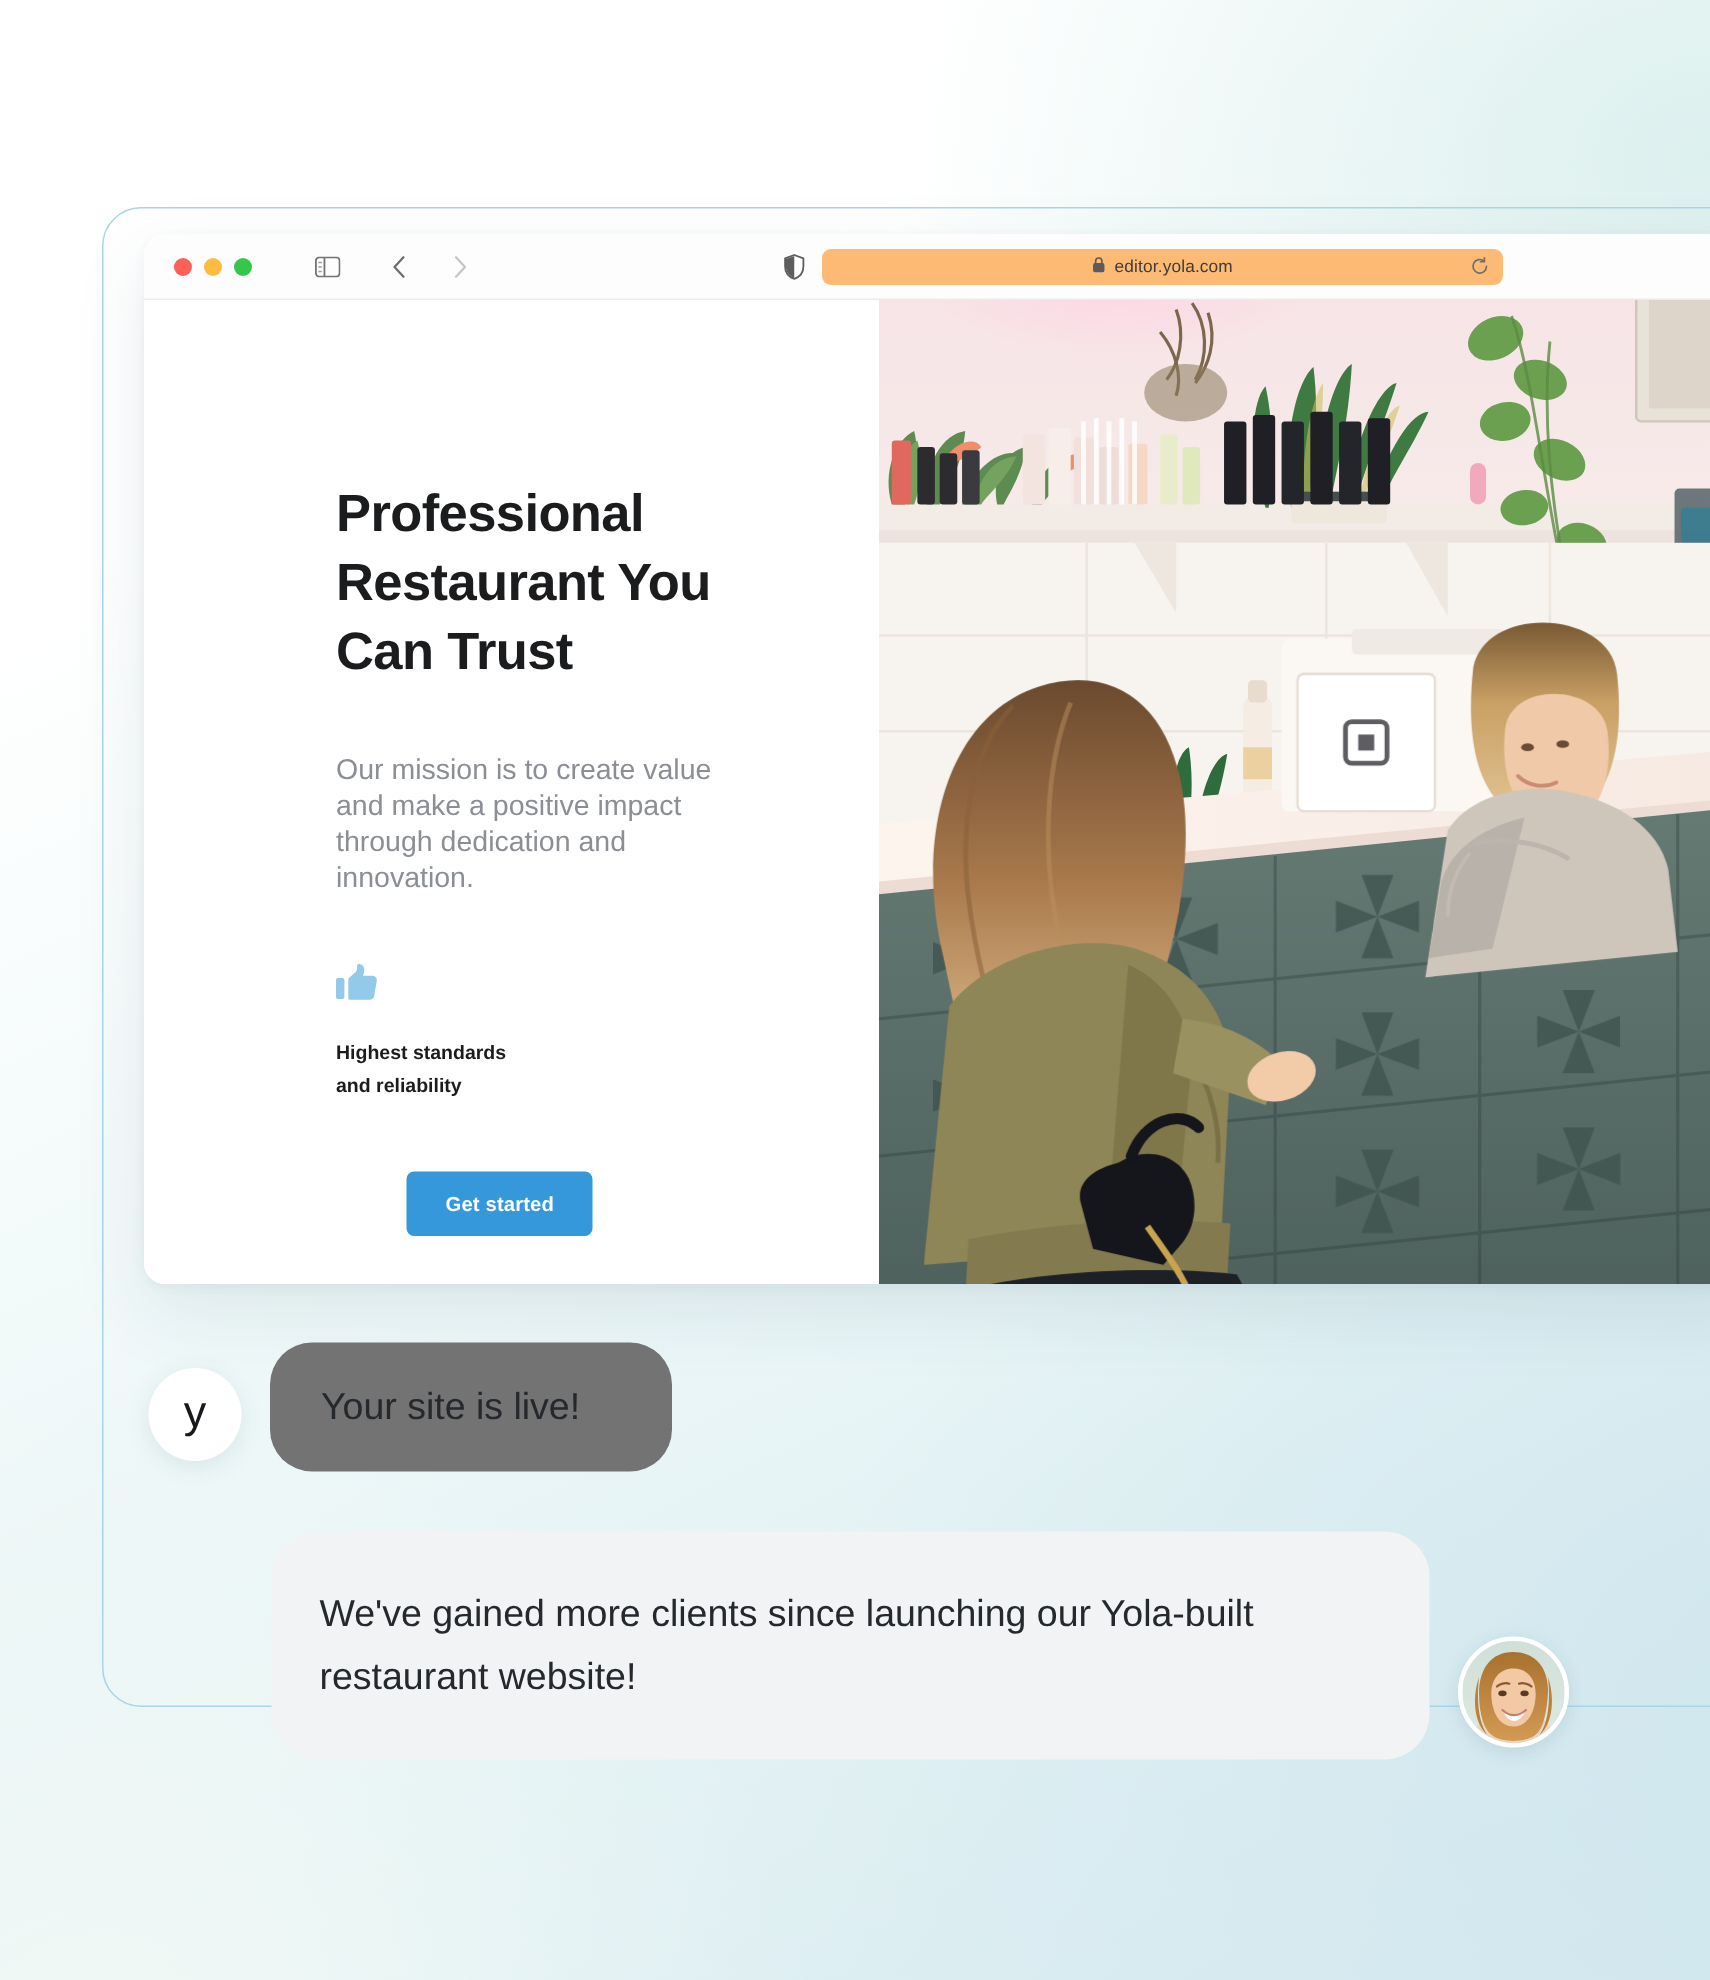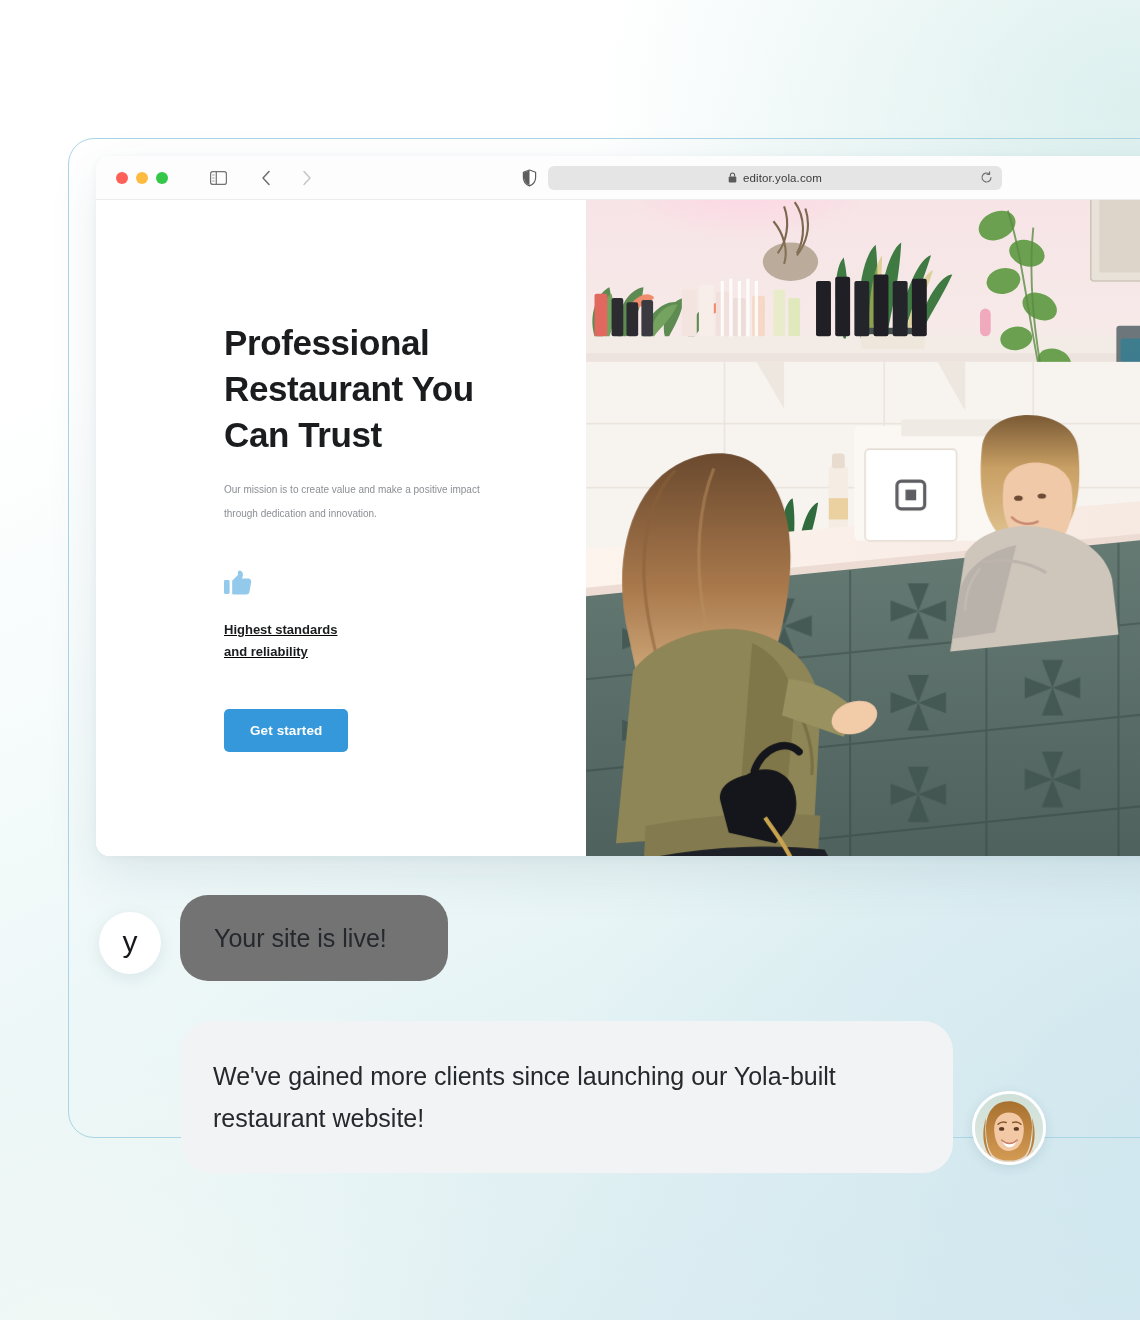--- a/index.html
+++ b/index.html
@@ -79,21 +79,21 @@
   .tb-btn svg { display: block; }
 
   #url-wrap {
     position: absolute;
     left: 452px;
     width: 454px;
     height: 24px;
     display: flex;
     align-items: center;
     justify-content: center;
-    background: #e5e5e5;
+    background: #fdba74;
     border-radius: 6px;
   }
   #url-inner { display: flex; align-items: center; gap: 6px; }
   #url-text {
     font-size: 11.5px;
     color: #3c3c3c;
     letter-spacing: .1px;
   }
   #reload-btn {
     position: absolute;
@@ -127,32 +127,31 @@
   #hero-title {
     font-size: 35px;
     line-height: 46px;
     font-weight: 700;
     color: #1b1c1e;
     letter-spacing: -0.4px;
     max-width: 300px;
   }
 
   #hero-sub {
-    margin-top: 20px;
-    font-size: 10px;
+    margin-top: 44px;
+    font-size: 19px;
     line-height: 24px;
     color: #8b8f94;
     max-width: 282px;
   }
 
   #features {
     margin-top: 44px;
     display: flex;
     gap: 0;
-    text-decoration: underline;
   }
   .feature { width: 162px; }
   .feature-icon { height: 30px; color: #93c9ea; }
   .feature-icon svg { display: block; }
   .feature-label {
     margin-top: 19px;
     font-size: 13px;
     line-height: 22px;
     font-weight: 700;
     color: #1b1c1e;
@@ -164,20 +163,21 @@
     display: inline-block;
     background: #3498db;
     color: #ffffff;
     font-size: 13.5px;
     font-weight: 700;
     padding: 14px 26px;
     border: none;
     border-radius: 5px;
     cursor: pointer;
     letter-spacing: .1px;
+    margin-left: 47px;
   }
 
   
   #site-photo {
     flex: 1 1 auto;
     position: relative;
     overflow: hidden;
     background: #e9dfd8;
   }
   #site-photo svg { display: block; width: 100%; height: 100%; }

